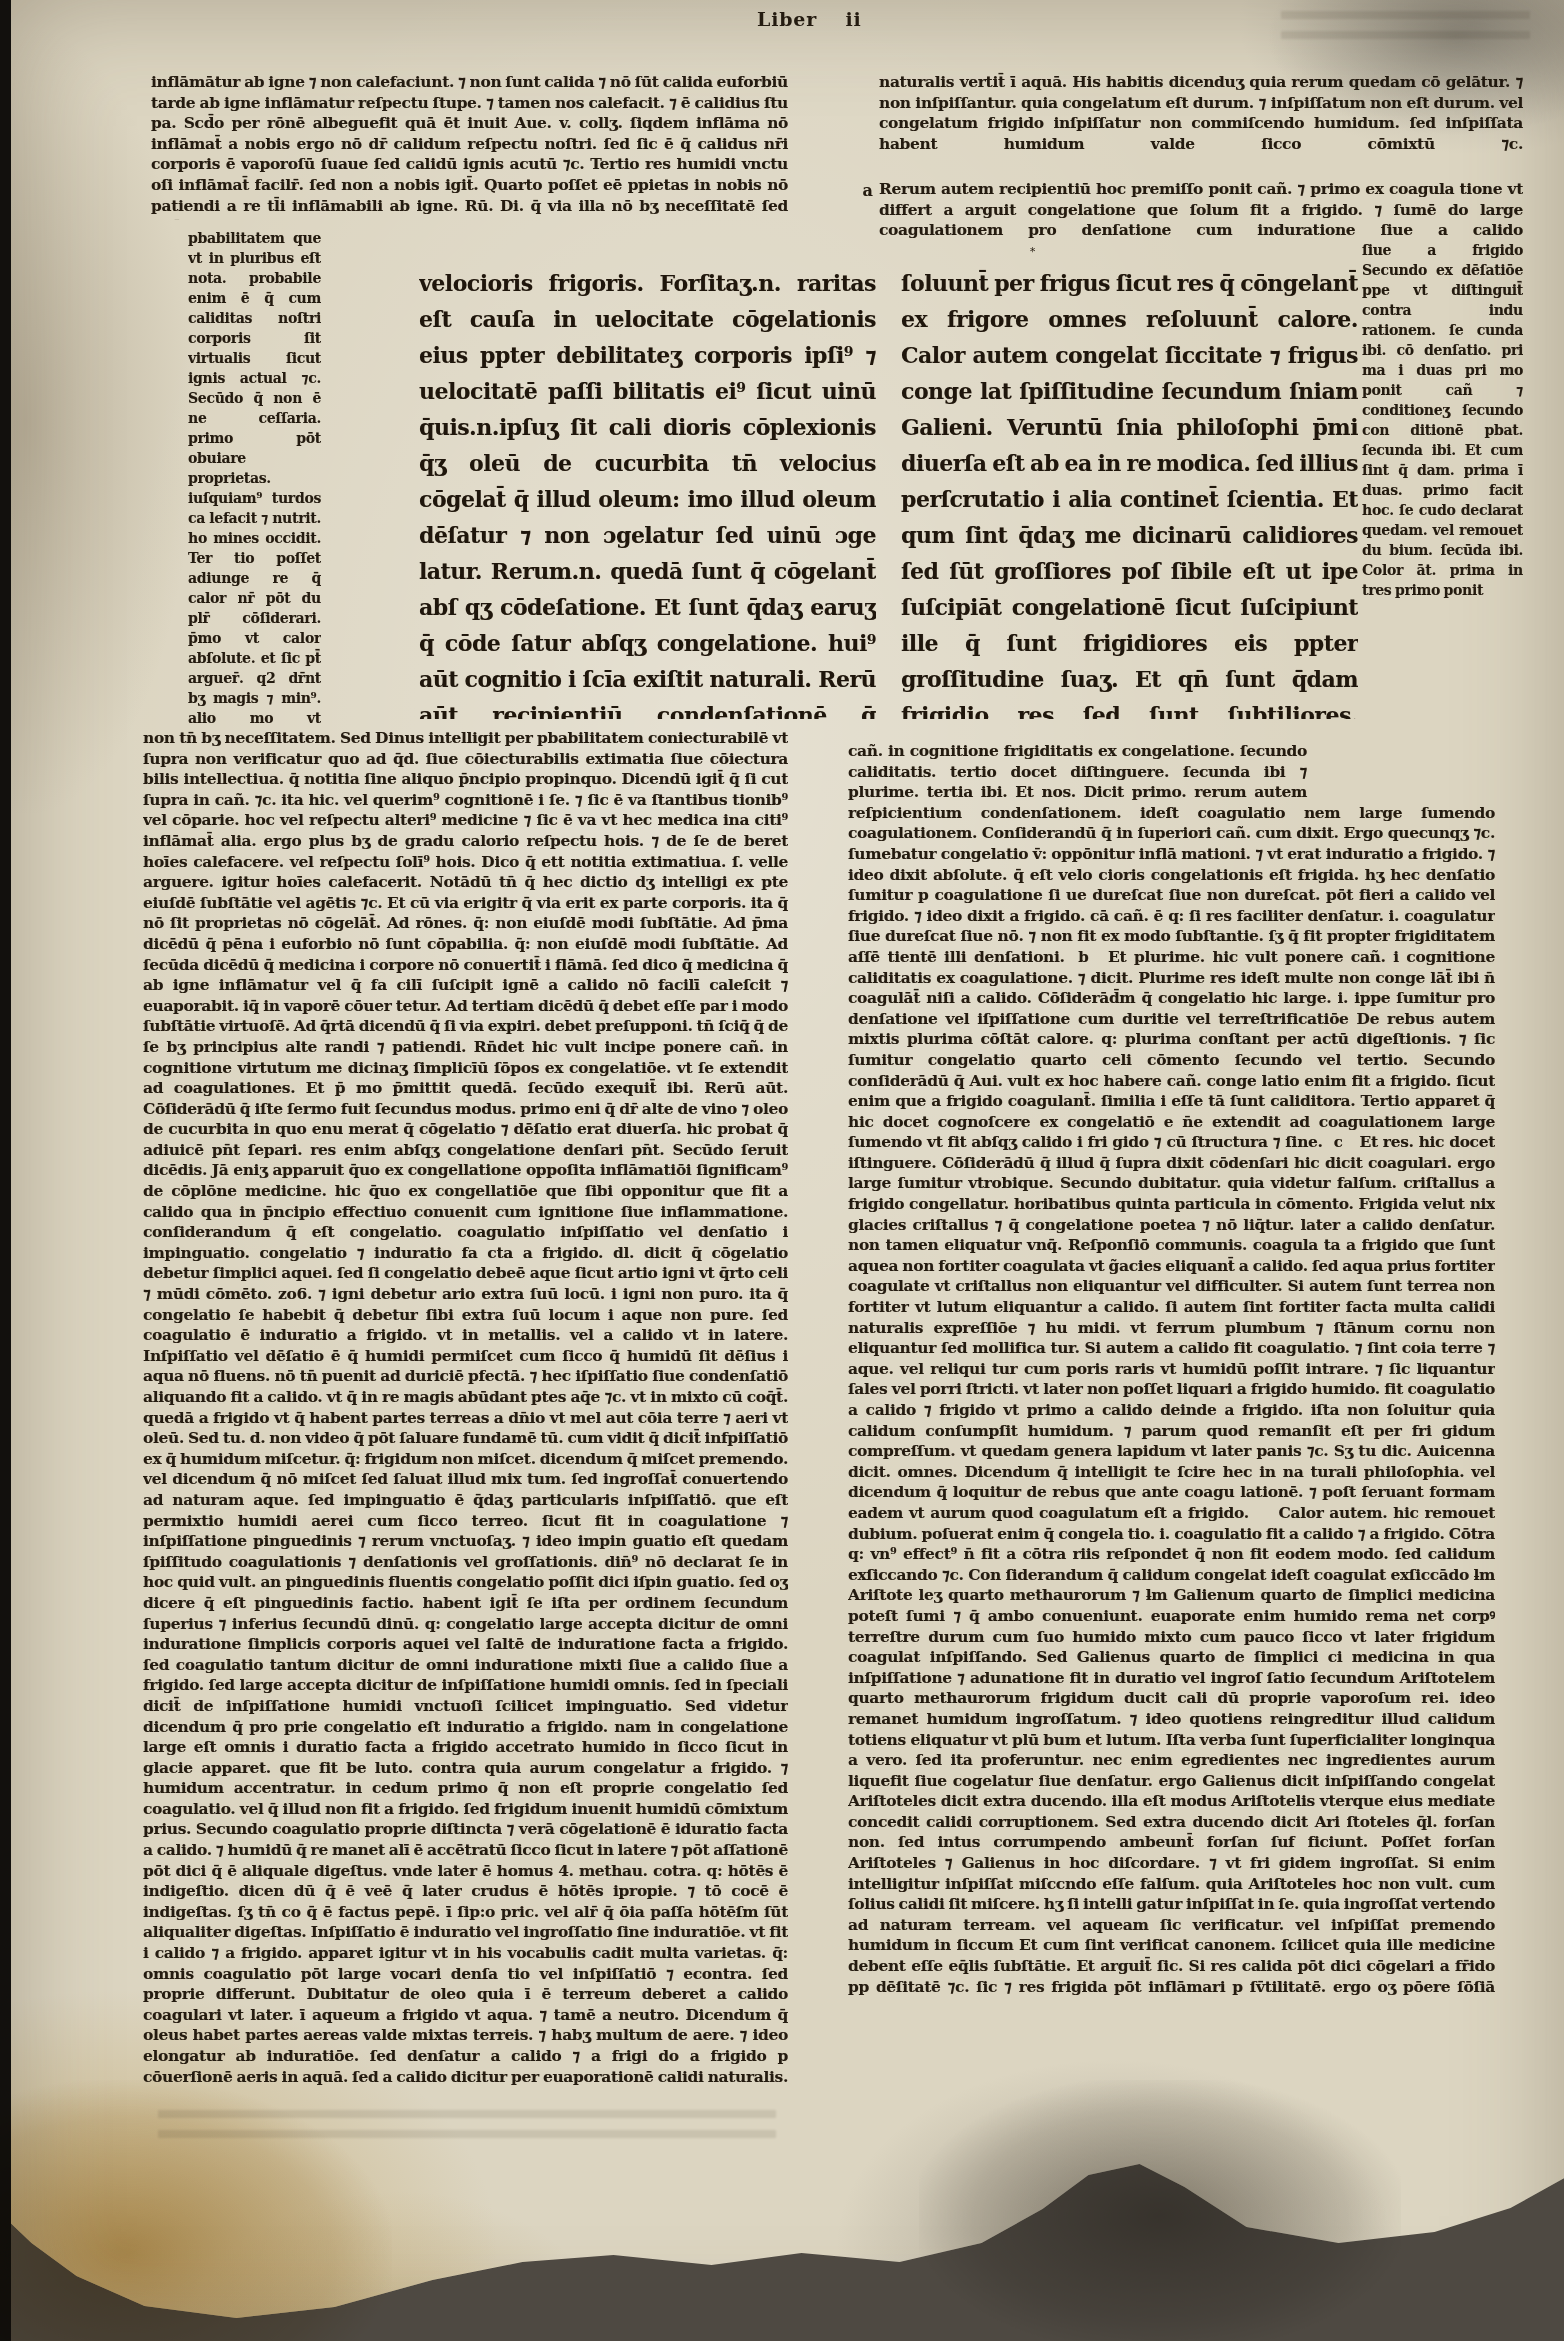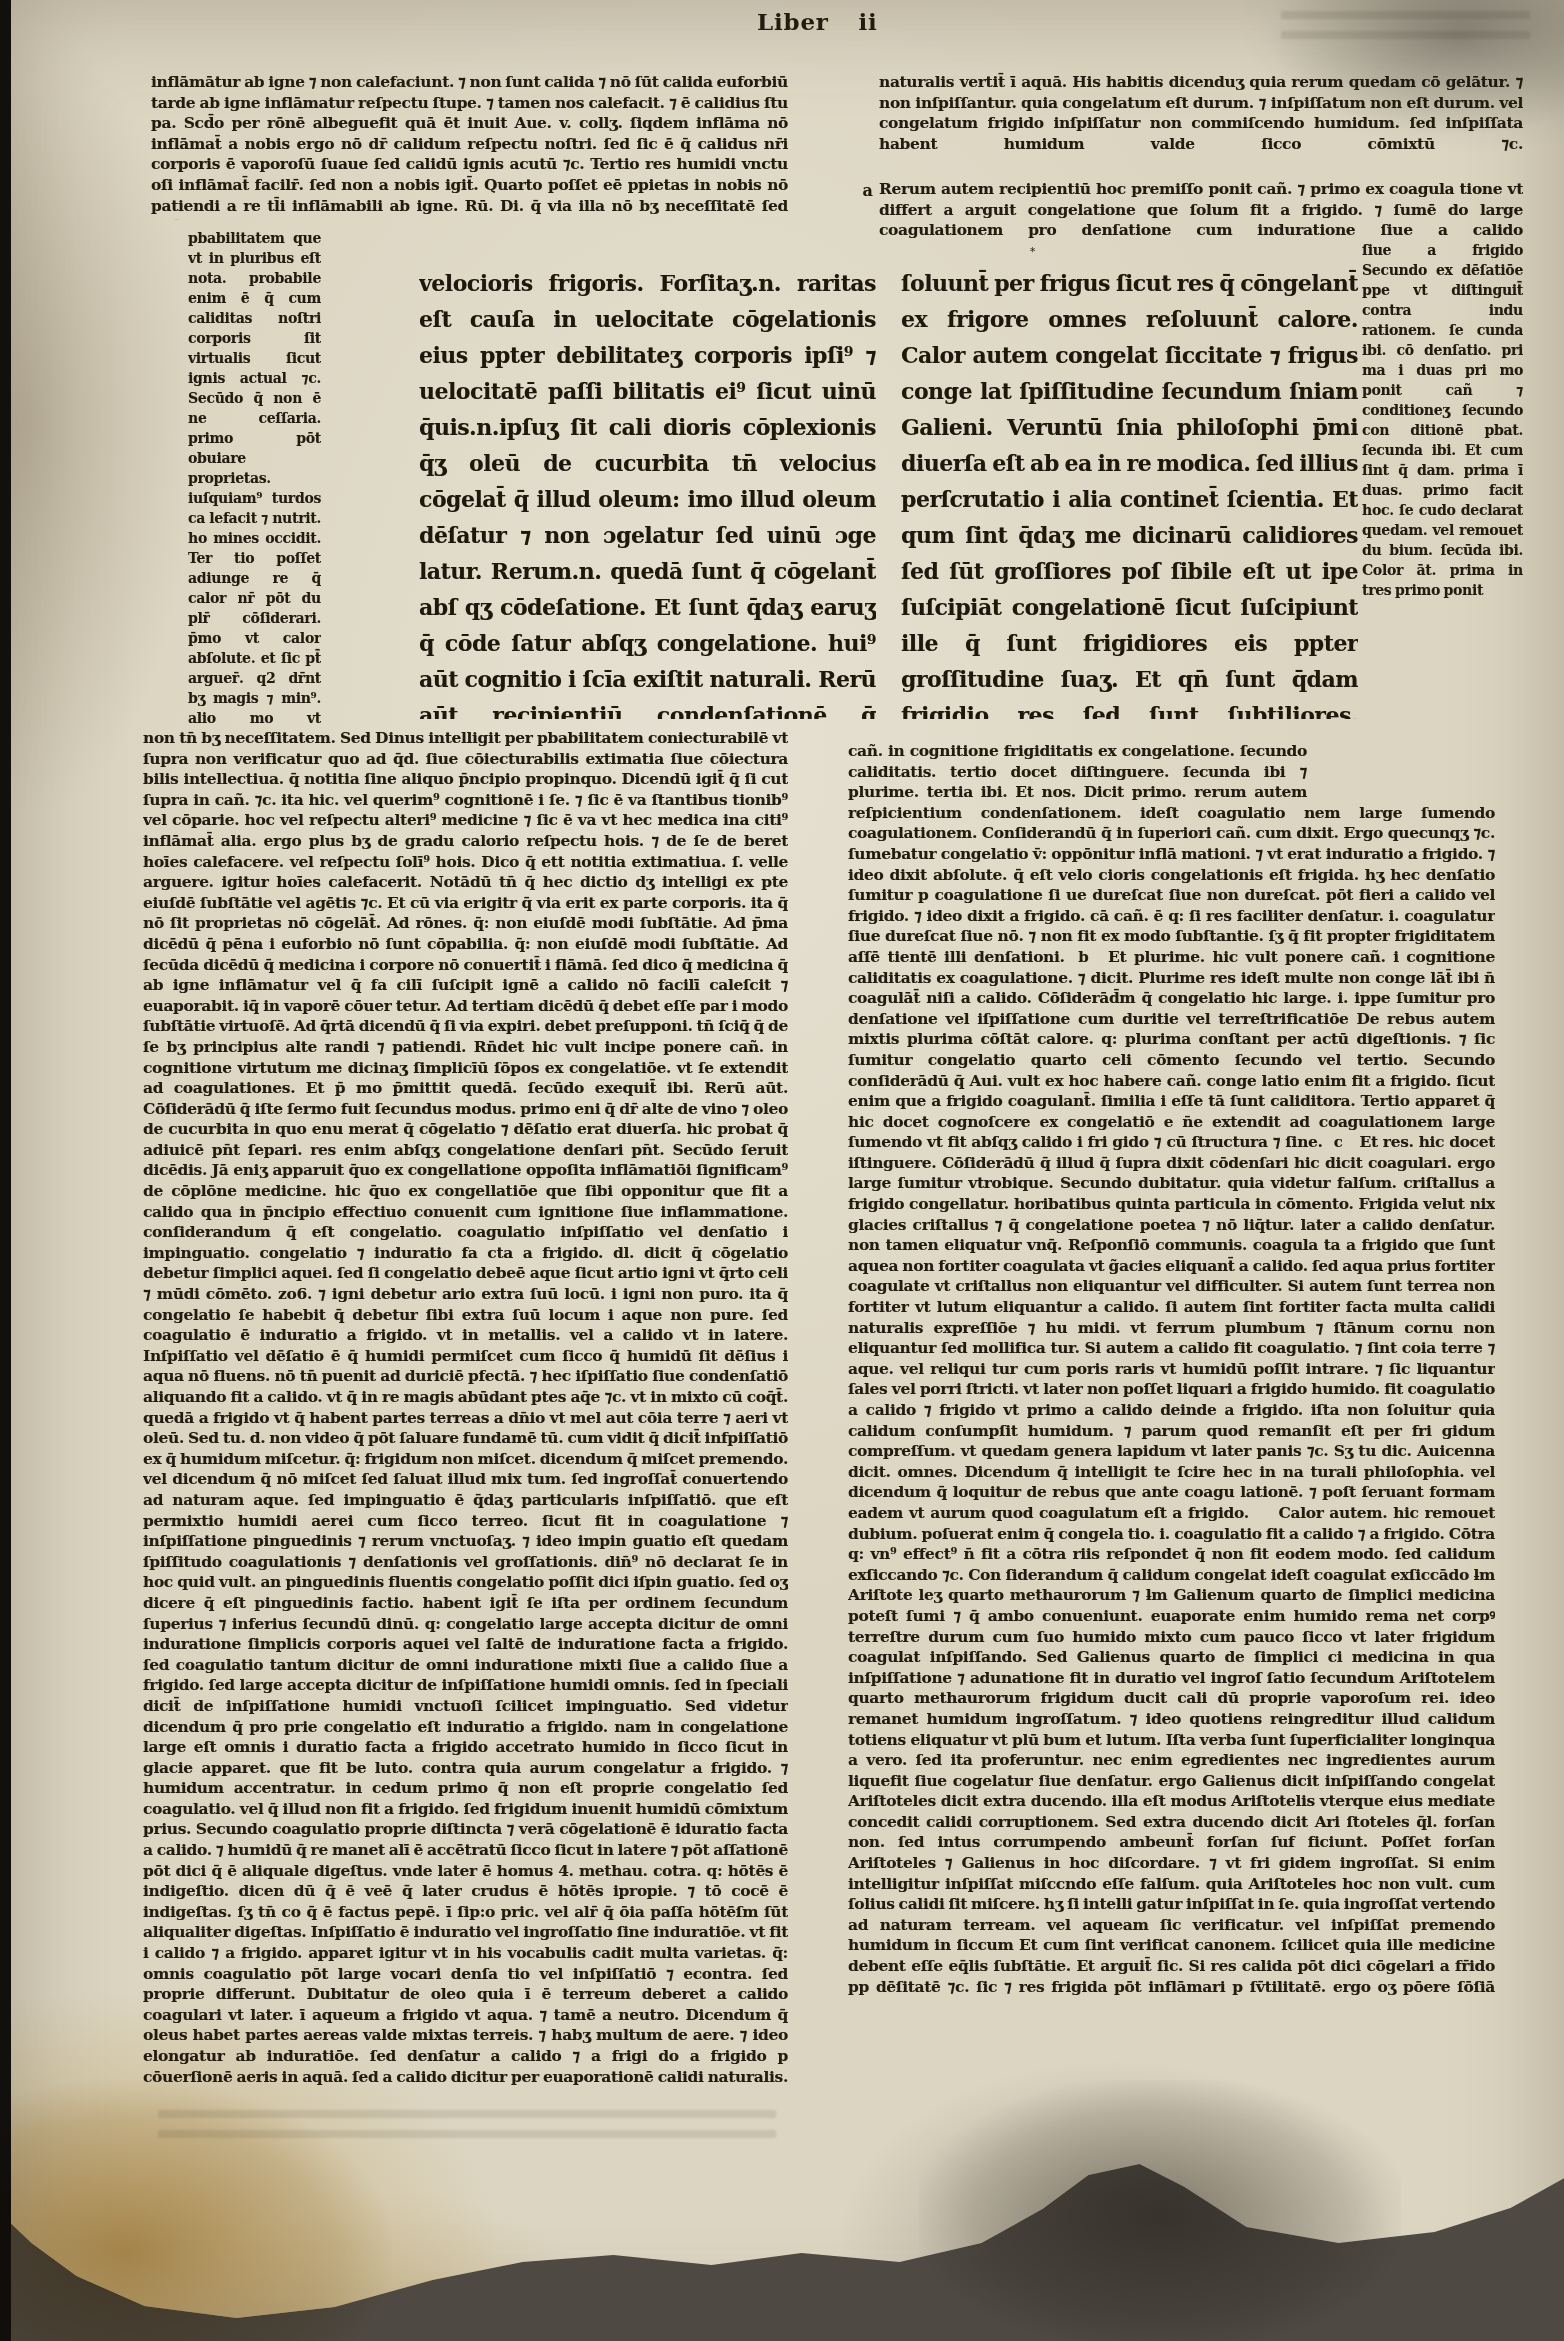--- a/index.html
+++ b/index.html
@@ -22,21 +22,21 @@
           603px 2255px,512px 2262px,422px 2280px,324px 2307px,226px 2318px,
           134px 2306px,66px 2276px,21px 2243px,0px 2223px);}
   .abs{position:absolute;}
   .blk{color:#241b10;text-align:justify;text-align-last:justify;overflow:hidden;
        letter-spacing:-0.3px;word-spacing:-1.1px;font-weight:700;
        text-shadow:0.2px 0.2px 0 rgba(45,32,14,.35);}
   .small{font-size:15.4px;line-height:20.6px;}
   .textus{font-size:22px;line-height:36px;letter-spacing:-0.5px;word-spacing:-1.5px;
           color:#1f160c;}
   .margnote{font-size:14px;line-height:20px;}
-  #header{font-size:23px;font-weight:700;color:#241b10;letter-spacing:0.8px;}
+  #header{font-size:19px;font-weight:700;color:#241b10;letter-spacing:0.8px;}
   .gutter-letter{position:absolute;font-size:16px;font-weight:700;color:#241b10;
        text-shadow:0.2px 0.2px 0 rgba(45,32,14,.35);}
   .para-marker{display:inline-block;padding:0 12px 0 6px;font-size:15px;}
   .spacer-tr{float:right;width:188px;height:44px;}
   .ornament{position:absolute;font-size:10.5px;color:#241b10;}
   .stain{position:absolute;pointer-events:none;mix-blend-mode:multiply;}
   #stain-bl{left:-90px;top:2080px;width:482px;height:316px;
       background:radial-gradient(ellipse at 45% 55%, rgba(178,140,62,.55), rgba(178,140,62,.22) 55%, transparent 72%);}
   #stain-bc{left:919px;top:2080px;width:482px;height:271px;
       background:radial-gradient(ellipse at 50% 50%, rgba(118,112,102,.55), rgba(118,112,102,.20) 55%, transparent 74%);}

